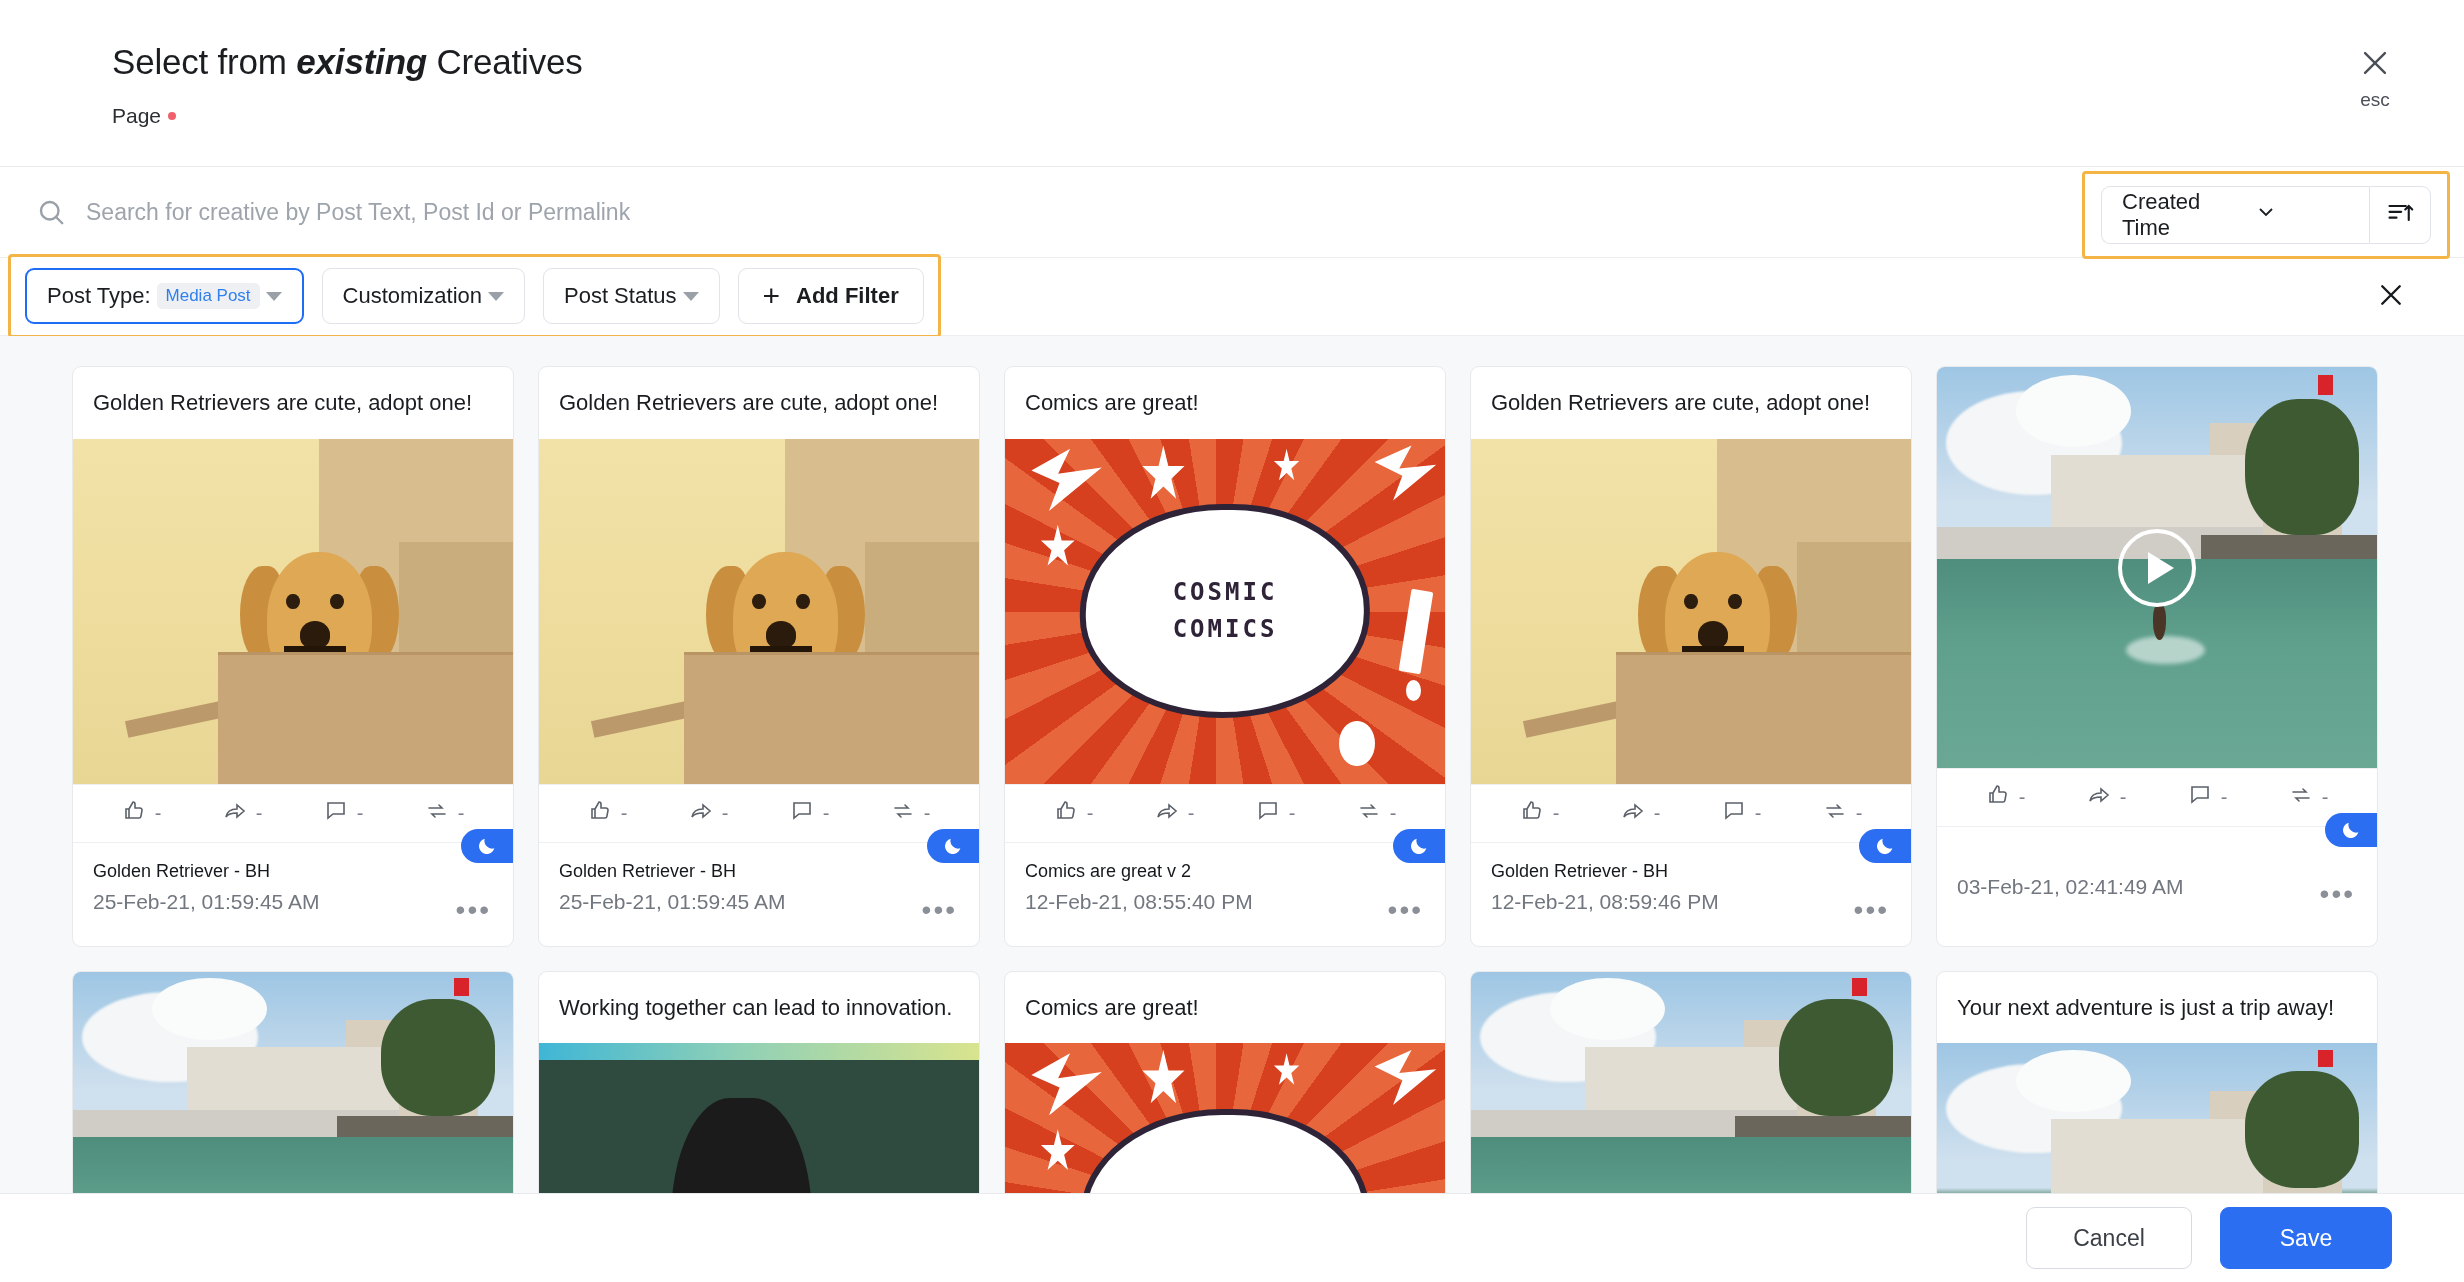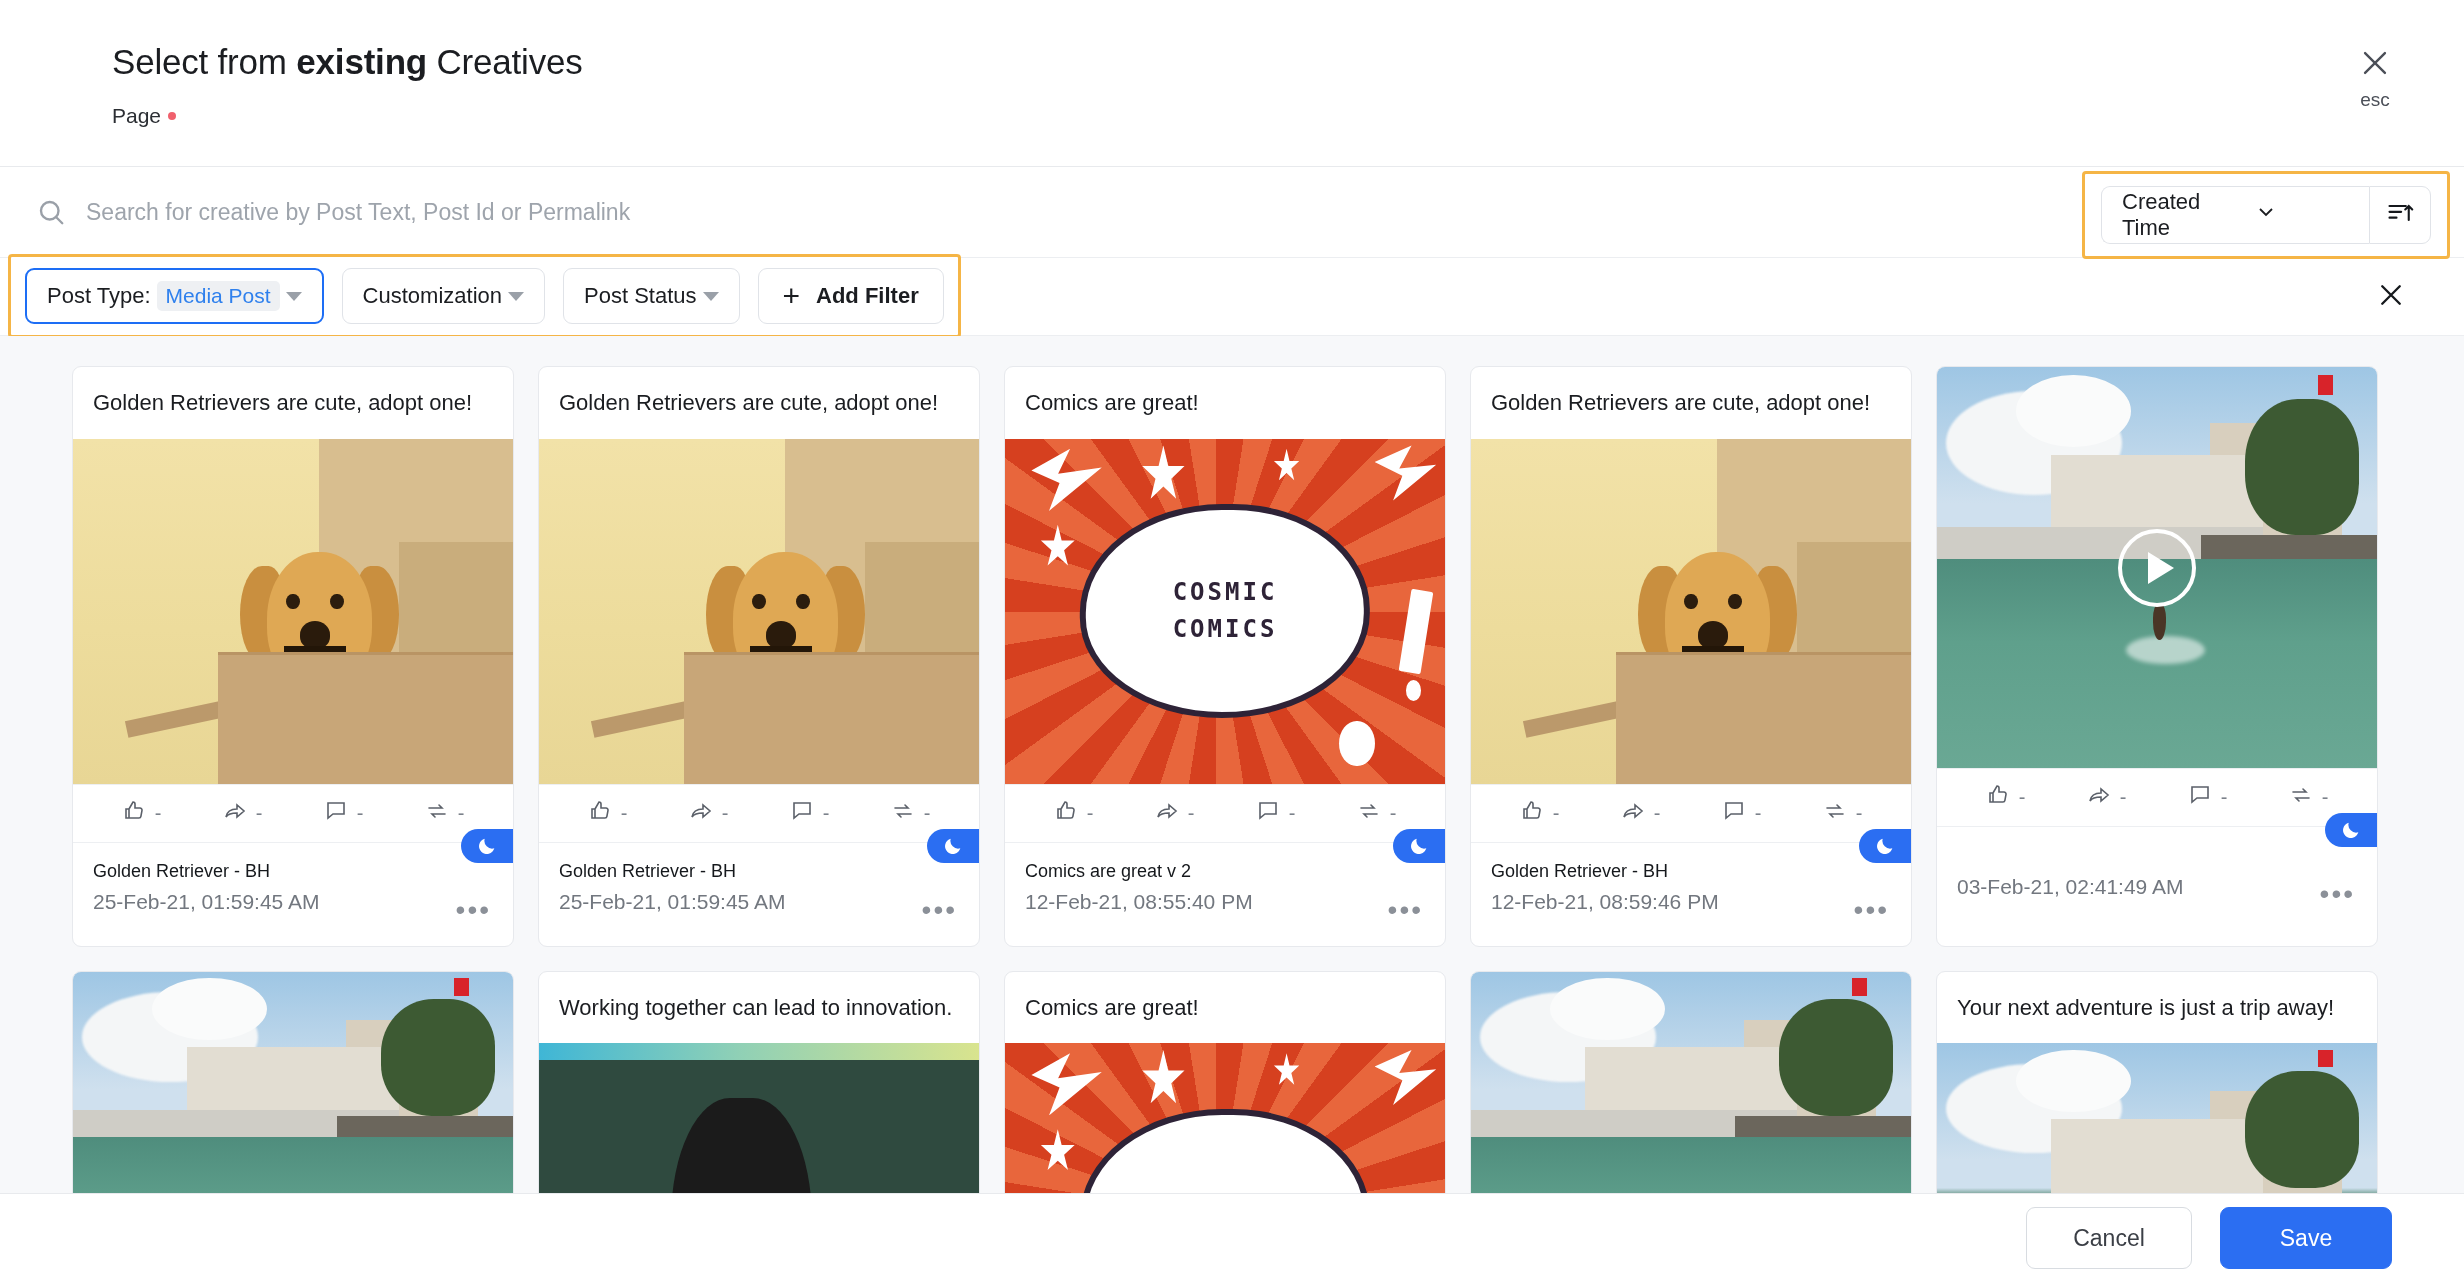--- a/index.html
+++ b/index.html
@@ -9,21 +9,21 @@
     background: #ffffff;
     overflow: hidden;
     color: #1c1e21;
   }
 
   .modal { position: relative; width: 2464px; height: 1282px; background:#fff; display:flex; flex-direction:column; }
 
   
   .header { position: relative; padding: 42px 0 0 112px; flex: 0 0 auto; }
   .title { font-size: 35px; font-weight: 400; color:#1b1d21; letter-spacing: -0.2px; }
-  .title b { font-weight: 700; }
+  .title b { font-weight: 700; font-style: italic; }
 
   .page-block { margin-top: 22px; }
   .page-label { font-size: 21px; color:#2b2e33; display:flex; align-items:center; gap:7px; }
   .req-dot { width:8px; height:8px; border-radius:50%; background:#f0616d; display:inline-block; }
 
   .page-select {
     margin-top: 15px;
     width: 560px; height: 78px;
     background:#f5f6f8; border:1px solid #e3e6ea; border-radius: 11px;
     display:flex; align-items:center; padding: 0 22px; gap: 20px;
@@ -87,21 +87,21 @@
     position:absolute; left: 8px; top: -4px;
     border:3px solid #f5b546; border-radius:4px; background:#fff;
     padding: 11px 14px; display:flex; align-items:center; gap: 18px;
   }
   .pill {
     height: 56px; border:1px solid #e0e3e8; border-radius: 9px; background:#fff;
     display:flex; align-items:center; gap:6px; padding: 0 20px; cursor:pointer;
     font-size: 22px; color:#1b1d21; white-space: nowrap;
   }
   .pill.active { border:2px solid #1d6ef5; }
-  .pill .pv { color:#2f80ed; background:#eef0f3; border-radius:5px; padding: 3px 9px; font-size:21px; }
+  .pill .pv { color:#2f80ed; background:#eef0f3; border-radius:5px; padding: 3px 9px; font-size:17px; }
   .caret { width:0;height:0;border-left:8px solid transparent;border-right:8px solid transparent;border-top:9px solid #9aa0a8; }
   .plus { font-size: 30px; font-weight: 300; color:#1b1d21; line-height: 1; }
   .pill.addf { font-weight: 700; gap: 16px; padding: 0 24px; }
 
   .filter-close { position:absolute; right: 58px; top: 50%; transform: translateY(-50%); cursor:pointer; color:#15181c; }
 
   
   .grid-area { flex:1 1 auto; background:#f7f8fa; padding: 30px 72px 0 72px; overflow:hidden; position:relative; }
   .grid { display:grid; grid-template-columns: repeat(5, 442px); gap: 24px; }
 

